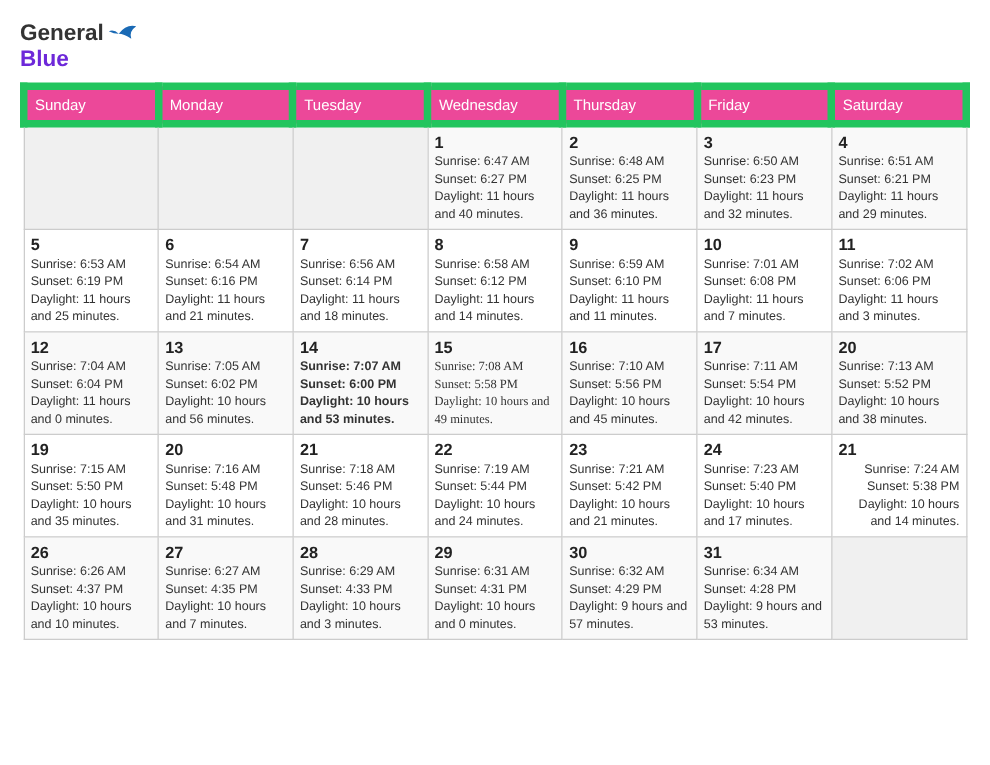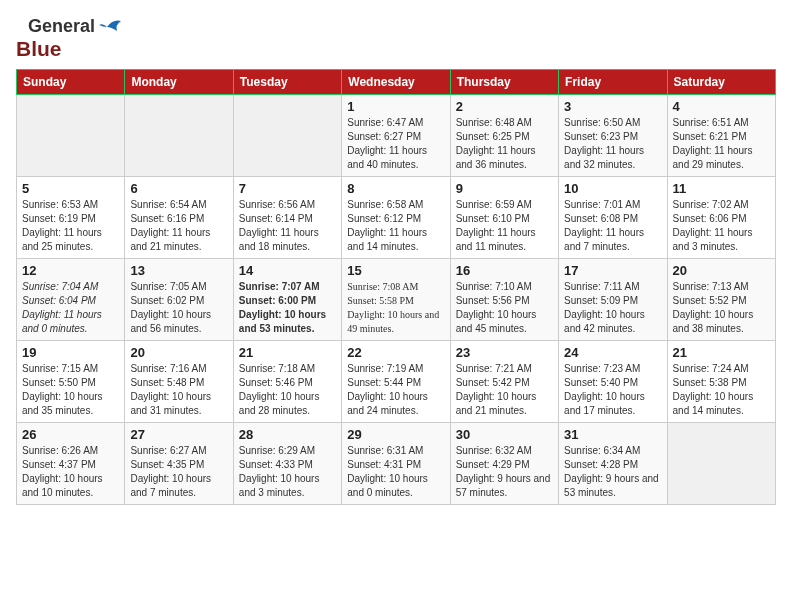--- a/index.html
+++ b/index.html
@@ -18,21 +18,20 @@
     }
     .logo {
       display: flex;
       flex-direction: column;
       align-items: flex-start;
     }
     .logo-row {
       display: flex;
       align-items: center;
       gap: 2px;
-      margin-left: 12px;
     }
     .title-block {
       text-align: right;
     }
     .calendar-title {
       font-size: 36px;
       font-weight: normal;
       color: #222;
       line-height: 1.1;
     }
@@ -40,27 +39,27 @@
       font-size: 15px;
       color: #444;
     }
     .calendar-table {
       width: 100%;
       border-collapse: collapse;
       margin-top: 8px;
       font-size: 10.5px;
     }
     .calendar-table thead tr th {
-      background-color: #b91c1c;
+      background-color: #ec4899;
       color: #fff;
       text-align: left;
       padding: 5px 6px;
       font-size: 12px;
-      font-weight: bold;
-      border: 1px solid #22c55e;
+      font-weight: normal;
+      border: 6px solid #22c55e;
     }
     .calendar-table tbody tr td {
       vertical-align: top;
       padding: 4px 5px;
       border: 1px solid #ccc;
       width: 107px;
       min-height: 80px;
       background: #fff;
     }
     .calendar-table tbody tr:nth-child(odd) td {
@@ -88,21 +87,21 @@
 <div class="header-top">
   <div class="logo">
     <div class="logo-row">
       <span style="font-size:18px;font-weight:bold;color:#333;">General</span>
       <svg width="22" height="16" viewBox="0 0 22 16" style="margin-left:2px;">
         <path d="M8 8 Q14 0 22 2 Q16 6 18 12 Q12 8 8 8Z" fill="#1a6ab5"></path>
         <path d="M8 8 Q4 4 0 6 Q4 8 8 8Z" fill="#1a6ab5"></path>
       </svg>
     </div>
     <div>
-      <span style="font-size:21px;font-weight:bold;color:#7f1d1d;margin-top:20px;">Blue</span>
+      <span style="font-size:18px;font-weight:bold;color:#6d28d9;margin-top:20px;">Blue</span>
     </div>
   </div>
   <div class="title-block">
     <div class="calendar-title"></div>
     <div class="calendar-subtitle"></div>
   </div>
 </div>
 
 <table class="calendar-table">
   <thead>
@@ -186,21 +185,21 @@
         <td>
           <span class="day-number">11</span>
           <div class="day-info" style="white-space: pre-line;">Sunrise: 7:02 AM
 Sunset: 6:06 PM
 Daylight: 11 hours and 3 minutes.</div>
         </td>
       </tr>
       <tr>
         <td>
           <span class="day-number">12</span>
-          <div class="day-info" style="white-space: pre-line; font-style: italic;">Sunrise: 7:04 AM
+          <div class="day-info" style="white-space: pre-line;">Sunrise: 7:04 AM
 Sunset: 6:04 PM
 Daylight: 11 hours and 0 minutes.</div>
         </td>
         <td>
           <span class="day-number">13</span>
           <div class="day-info" style="white-space: pre-line;">Sunrise: 7:05 AM
 Sunset: 6:02 PM
 Daylight: 10 hours and 56 minutes.</div>
         </td>
         <td>
@@ -217,21 +216,21 @@
         </td>
         <td>
           <span class="day-number">16</span>
           <div class="day-info" style="white-space: pre-line;">Sunrise: 7:10 AM
 Sunset: 5:56 PM
 Daylight: 10 hours and 45 minutes.</div>
         </td>
         <td>
           <span class="day-number">17</span>
           <div class="day-info" style="white-space: pre-line;">Sunrise: 7:11 AM
-Sunset: 5:09 PM
+Sunset: 5:54 PM
 Daylight: 10 hours and 42 minutes.</div>
         </td>
         <td>
           <span class="day-number">20</span>
           <div class="day-info" style="white-space: pre-line;">Sunrise: 7:13 AM
 Sunset: 5:52 PM
 Daylight: 10 hours and 38 minutes.</div>
         </td>
       </tr>
       <tr>
@@ -266,21 +265,21 @@
 Daylight: 10 hours and 21 minutes.</div>
         </td>
         <td>
           <span class="day-number">24</span>
           <div class="day-info" style="white-space: pre-line;">Sunrise: 7:23 AM
 Sunset: 5:40 PM
 Daylight: 10 hours and 17 minutes.</div>
         </td>
         <td>
           <span class="day-number">21</span>
-          <div class="day-info" style="white-space: pre-line;">Sunrise: 7:24 AM
+          <div class="day-info" style="white-space: pre-line; text-align: right;">Sunrise: 7:24 AM
 Sunset: 5:38 PM
 Daylight: 10 hours and 14 minutes.</div>
         </td>
       </tr>
       <tr>
         <td>
           <span class="day-number">26</span>
           <div class="day-info" style="white-space: pre-line;">Sunrise: 6:26 AM
 Sunset: 4:37 PM
 Daylight: 10 hours and 10 minutes.</div>

